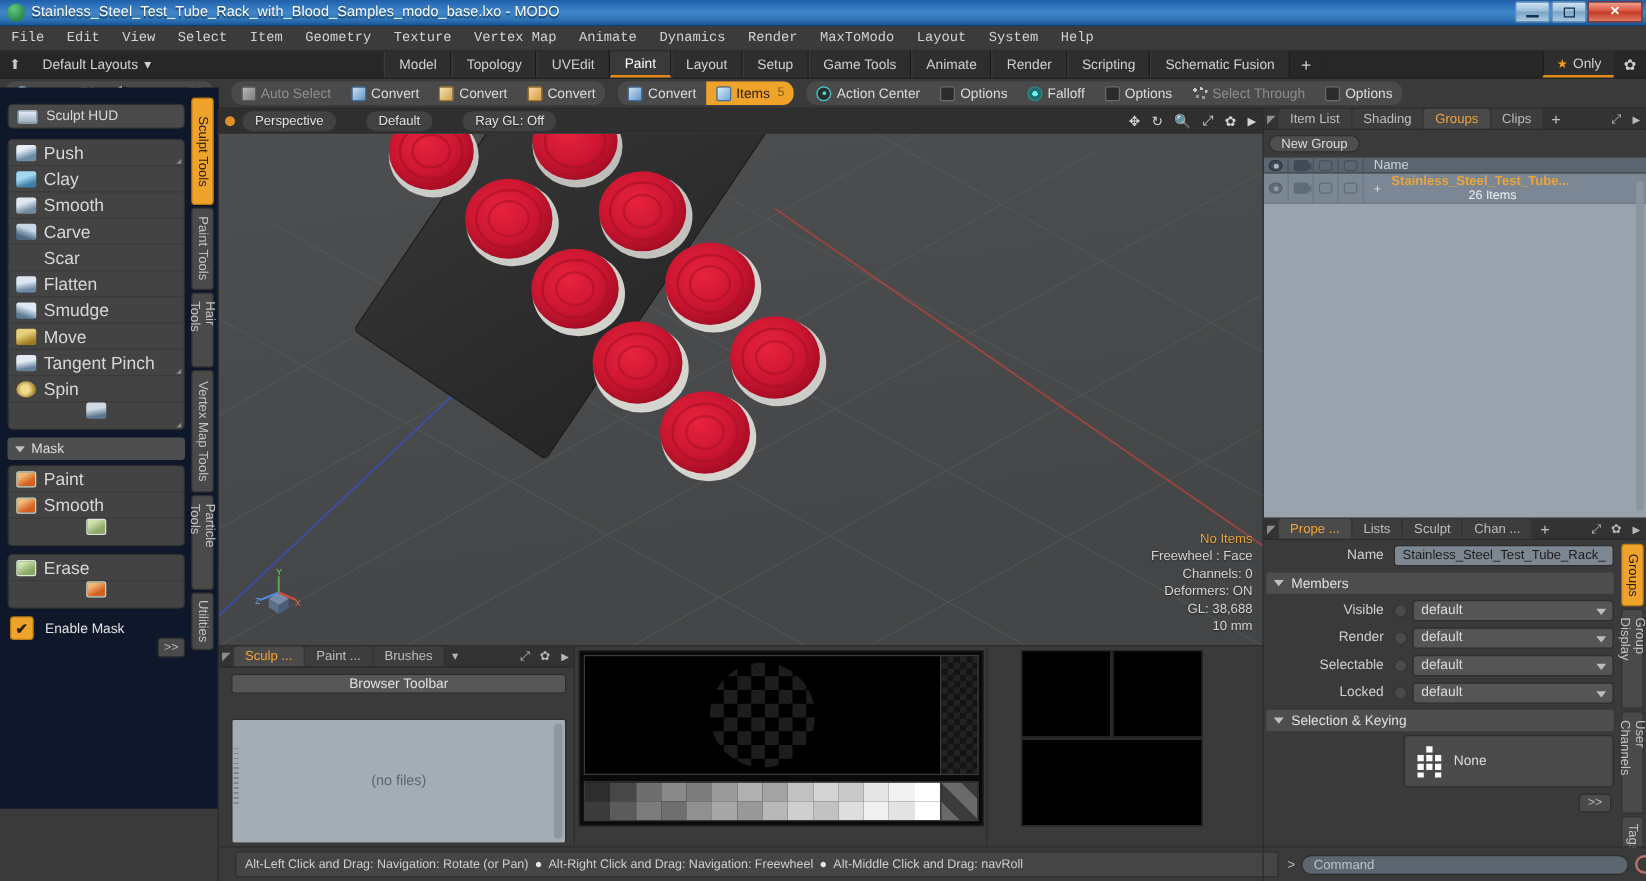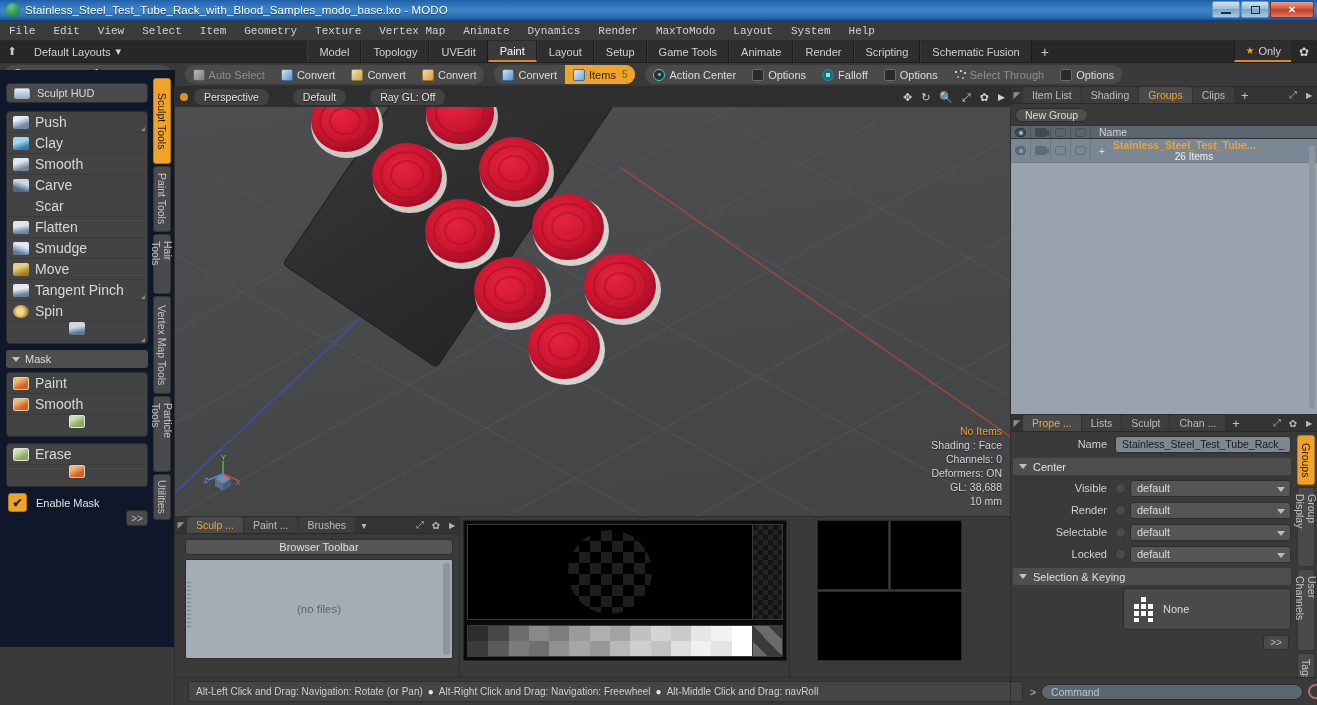--- a/index.html
+++ b/index.html
@@ -247,21 +247,21 @@
     position:absolute; right:9px; bottom:9px; text-align:right;
     font-size:10.5px; color:#d5d5d5; line-height:14px;
     text-shadow: 0 1px 1px rgba(0,0,0,.5); z-index:6;
   }
   .vp-info .noitems { color:#e8a43a; }
   .axis-gizmo { position:absolute; left:28px; bottom:22px; width:42px; height:42px; z-index:6; }
 
   
   #browser-panel { left:175px; top:517px; width:285px; height:147px; background:#3a3a3a; }
   .browser-toolbar {
-    margin: 5px 7px 4px 10px; height:16px; background:#565656; border:1px solid #2d2d2d;
+    margin: 5px 7px 20px 10px; height:16px; background:#565656; border:1px solid #2d2d2d;
     border-radius:3px; display:flex; align-items:center; justify-content:center;
     font-size:11px; color:#e0e0e0;
   }
   .browser-body {
     margin: 0 7px 6px 10px; height:100px; background:#a3adb5;
     border:1px solid #2d2d2d; border-radius:2px;
     display:flex; align-items:center; justify-content:center;
     color:#5c6670; font-size:11.5px; position:relative;
   }
   .browser-body .vscroll {
@@ -766,21 +766,21 @@
           <line x1="20" y1="21" x2="5" y2="27" stroke="#4f8de0" stroke-width="1.6"></line>
           <line x1="20" y1="21" x2="34" y2="27" stroke="#d84b3a" stroke-width="1.6"></line>
           <text x="18" y="7" font-size="7" fill="#6ddc6d">Y</text>
           <text x="1" y="30" font-size="7" fill="#6aa8ef">Z</text>
           <text x="33" y="32" font-size="7" fill="#e86a57">X</text>
         </svg>
       </div>
 
       <div class="vp-info">
         <div class="noitems">No Items</div>
-        <div>Shading : Face</div>
+        <div>Freewheel : Face</div>
         <div>Channels: 0</div>
         <div>Deformers: ON</div>
         <div>GL: 38,688</div>
         <div>10 mm</div>
       </div>
     </div>
 
     <div class="vp-header">
       <span class="vp-dot"></span>
       <span class="vp-pill">Perspective</span>
@@ -939,21 +939,21 @@
     </div>
 
     <div style="padding-right:22px">
       <div class="prop-row">
         <div class="prop-label">Name</div>
         <div class="prop-field">Stainless_Steel_Test_Tube_Rack_</div>
       </div>
 
       <div class="prop-sec">
         <span class="caret"></span>
-        <span>Center</span>
+        <span>Members</span>
       </div>
 
       <div class="prop-row">
         <div class="prop-label">Visible</div>
         <span class="prop-dot"></span>
         <div class="prop-combo">
           <span>default</span>
           <span class="arrow"></span>
         </div>
       </div>

